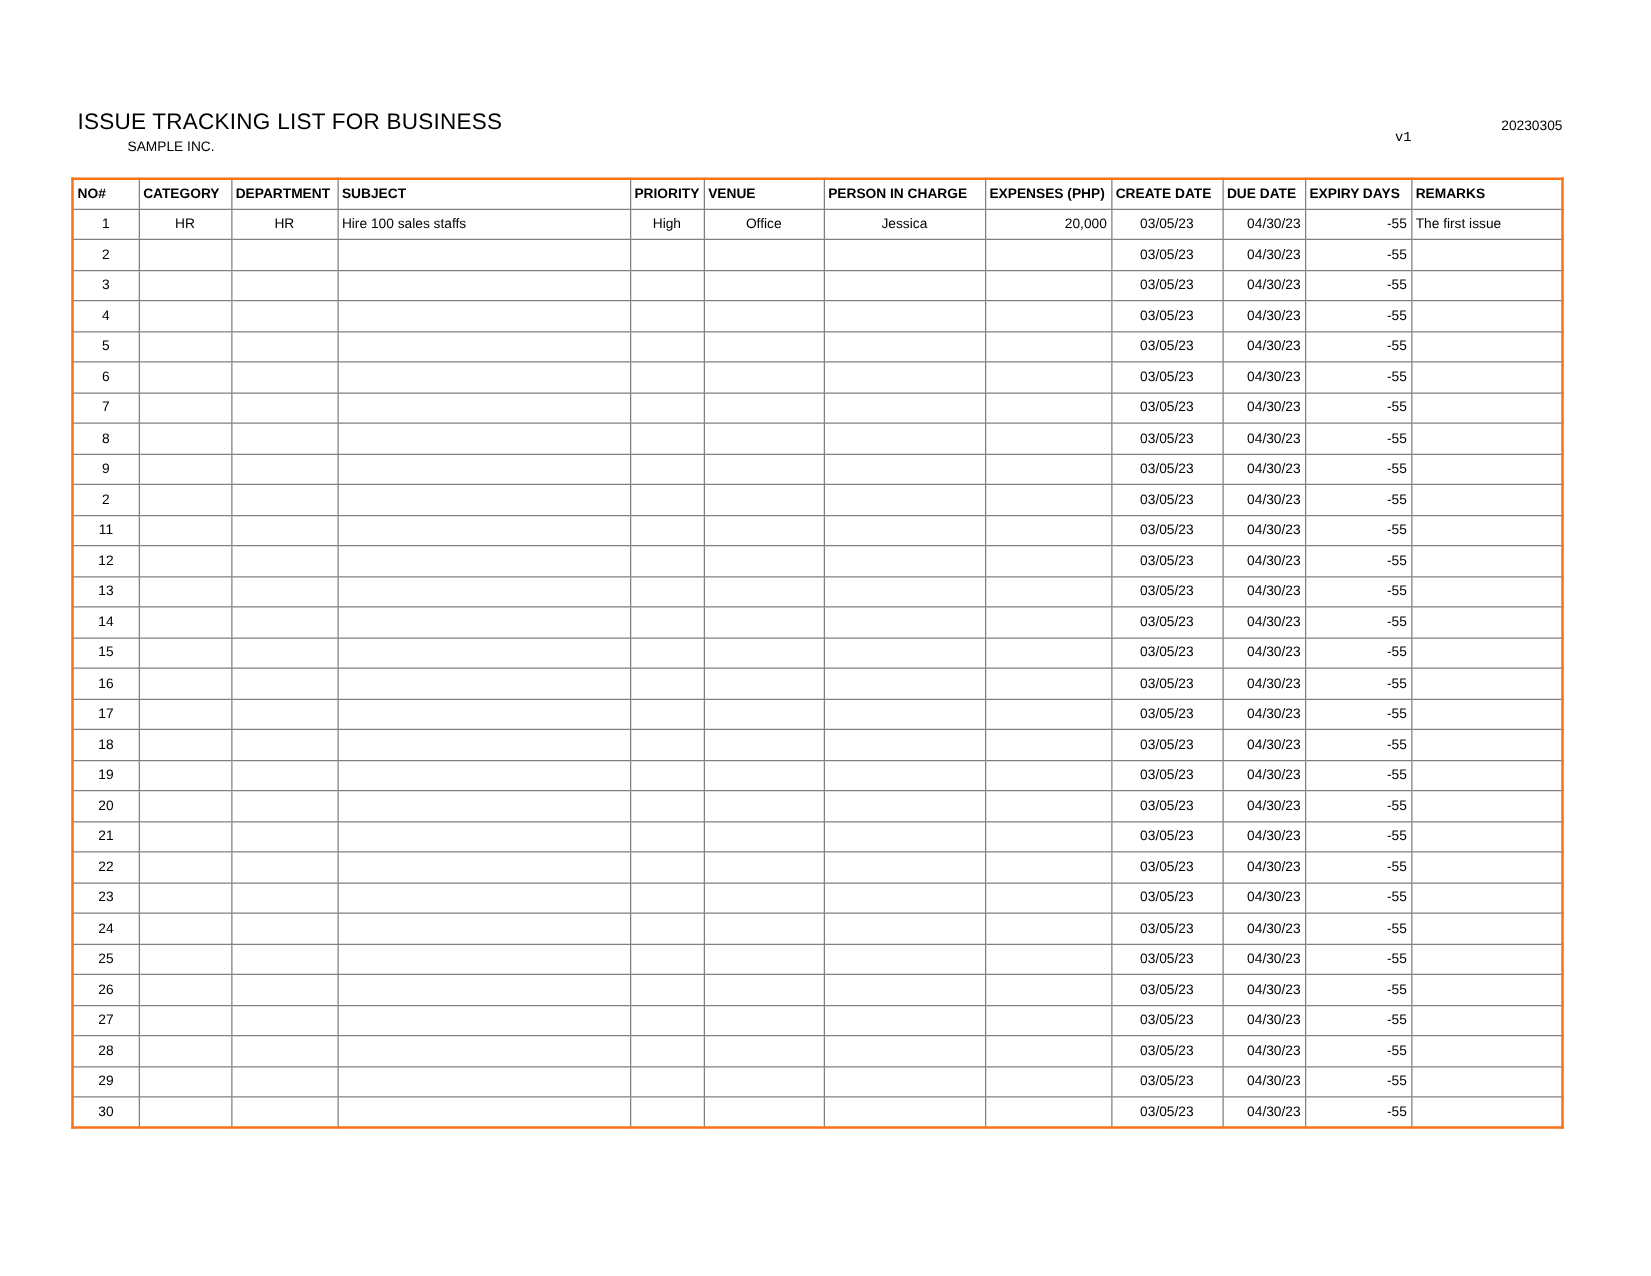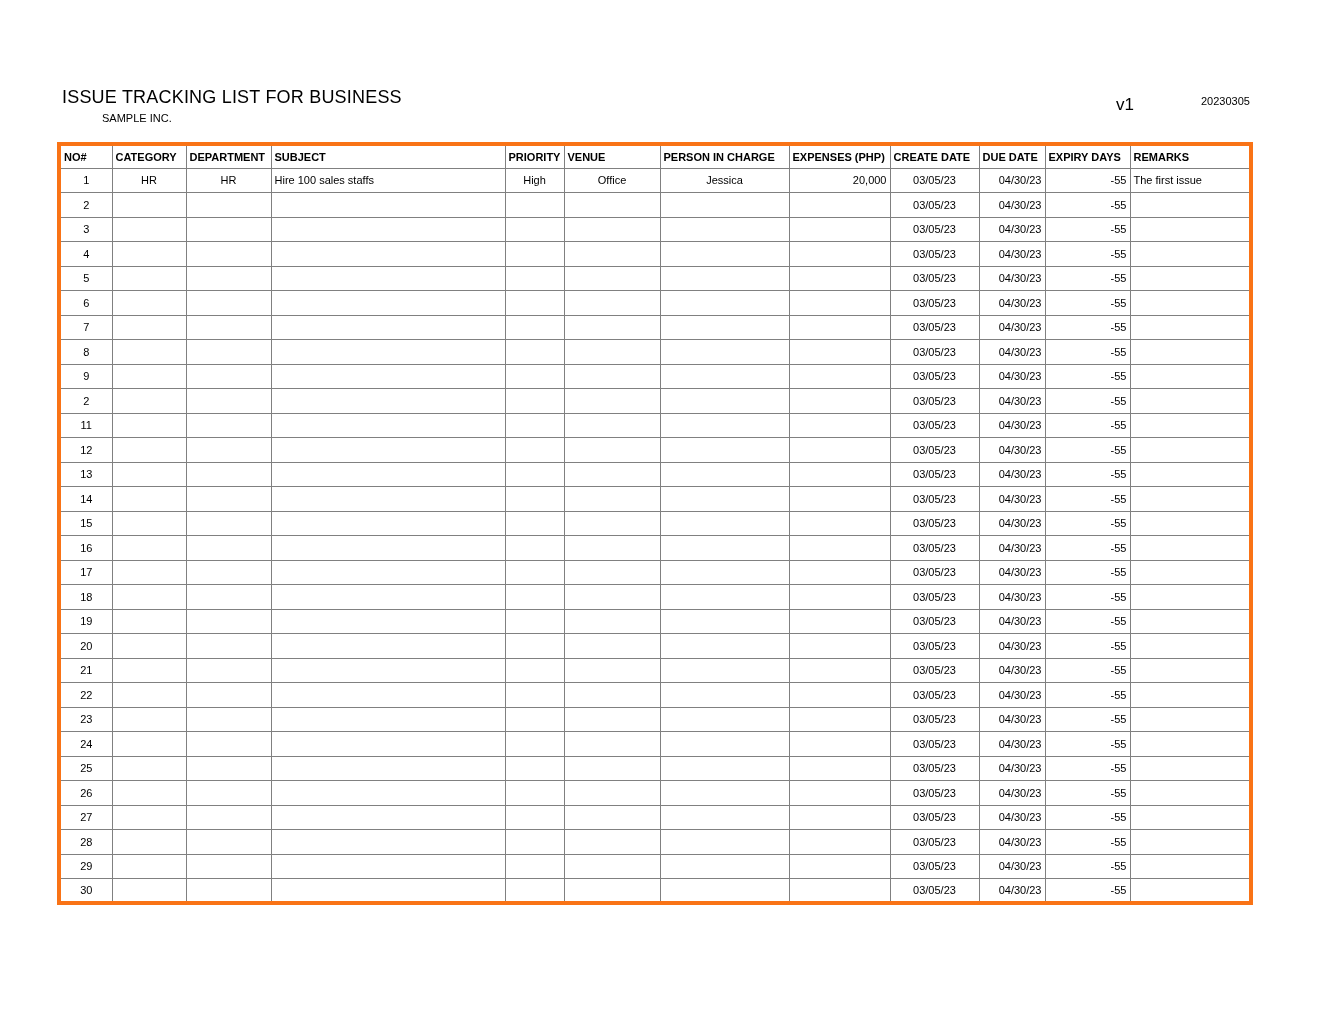--- a/index.html
+++ b/index.html
@@ -21,35 +21,36 @@
   }
   .doc-company {
     position: absolute;
     left: 62px; top: 112px;
     font-size: 11px;
     white-space: nowrap;
     margin-left: 40px;
   }
   .doc-version {
     position: absolute;
-    left: 1116px; top: 95px;
-    font-size: 17px;
+    left: 1116px; top: 105px;
+    font-size: 11px;
+    font-family: Liberation Mono, monospace;
   }
   .doc-date {
     position: absolute;
     left: 1201px; top: 95px;
     font-size: 11px;
   }
   table.issue-table {
     position: absolute;
     left: 57px; top: 142px;
     width: 1192px;
     border-collapse: collapse;
     table-layout: fixed;
-    border: 4px solid #f97316;
+    border: 2px solid #f97316;
     background: #ffffff;
   }
   table.issue-table th, table.issue-table td {
     border: 1px solid #808080;
     font-size: 11px;
     padding: 1px 3px;
     overflow: hidden;
     white-space: nowrap;
     vertical-align: middle;
   }

